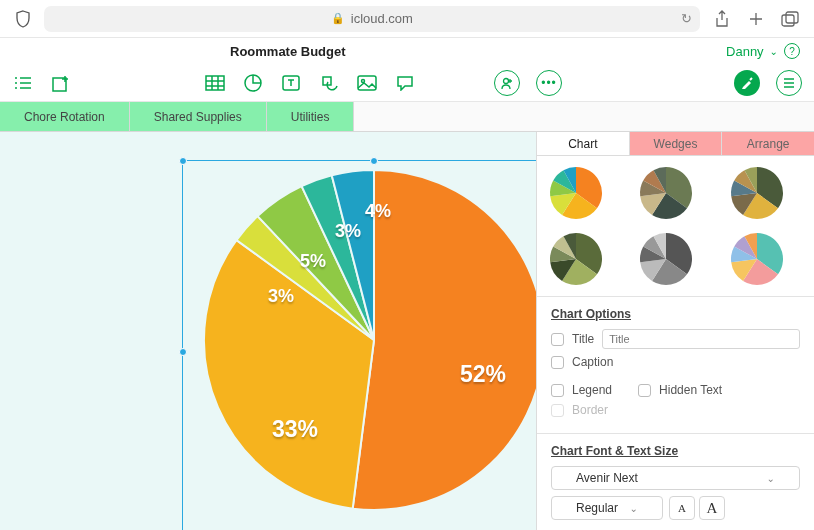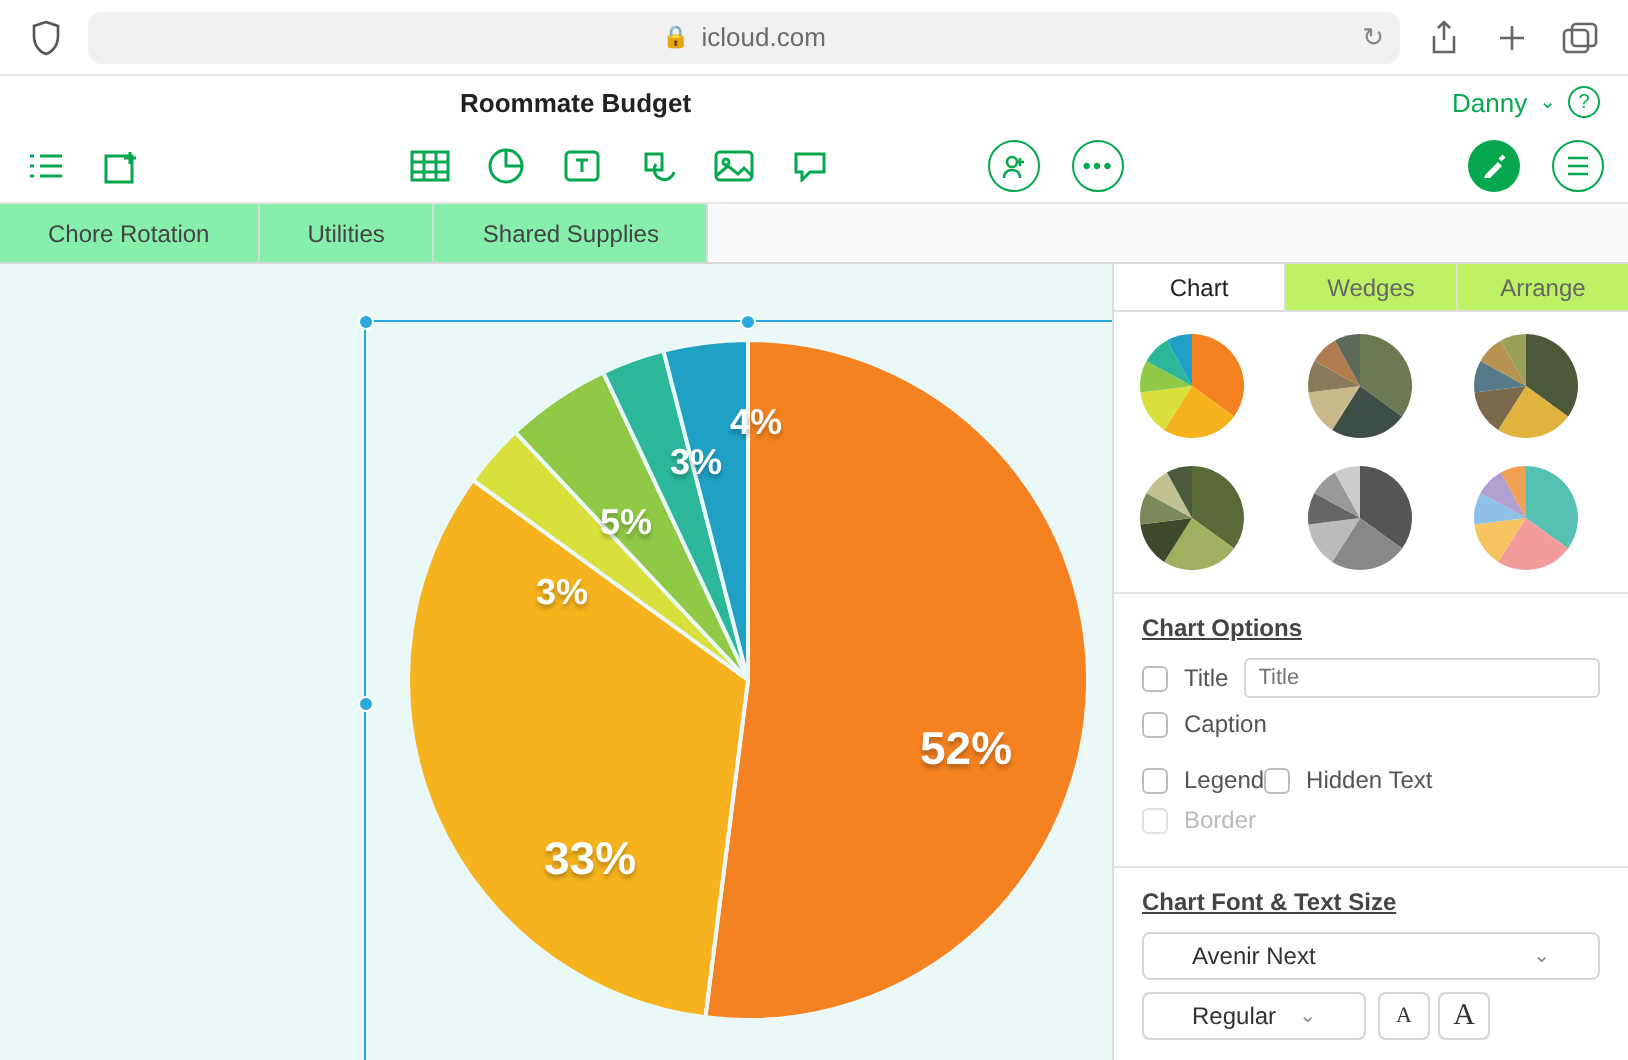--- a/index.html
+++ b/index.html
@@ -43,37 +43,37 @@
   .canvas { flex:1; background:#eaf8f7; position:relative; overflow:hidden;}
   .selection { position:absolute; left:182px; top:28px; width:384px; height:384px; border:1px solid #2aa8e0;}
   .handle { position:absolute; width:8px; height:8px; background:#2aa8e0; border:1px solid #fff; border-radius:50%; }
   .h-tl{left:-4px;top:-4px;} .h-tm{left:calc(50% - 4px);top:-4px;} .h-tr{right:-4px;top:-4px;}
   .h-ml{left:-4px;top:calc(50% - 4px);} .h-mr{right:-4px;top:calc(50% - 4px);}
   .pie-wrap { position:absolute; left:200px; top:34px; width:348px; height:348px;}
   .pie-label { position:absolute; color:#fff; font-weight:700; font-size:23px; text-shadow:0 2px 2px rgba(0,0,0,0.25);}
   .pie-label.small { font-size:18px; }
 
   
-  .inspector { width:258px; border-left:1px solid #dcdcdc; background:#fff; display:flex; flex-direction:column; overflow:hidden;}
+  .inspector { width:278px; border-left:1px solid #dcdcdc; background:#fff; display:flex; flex-direction:column; overflow:hidden;}
   .insp-tabs { display:flex; height:34px; border-bottom:1px solid #dcdcdc; }
-  .insp-tab { flex:1; display:flex; align-items:center; justify-content:center; font-size:12px; color:#666; background:#bef264; border-right:1px solid #dcdcdc;}
+  .insp-tab { flex:1; display:flex; align-items:center; justify-content:center; font-size:12px; color:#666; background:#fca5a5; border-right:1px solid #dcdcdc;}
   .insp-tab.active { background:#fff; color:#222; font-weight:500;}
   .insp-tab:last-child{border-right:none;}
 
   .styles { padding:10px 12px; display:grid; grid-template-columns: repeat(3,1fr); gap:12px 18px; border-bottom:1px solid #e3e3e3;}
   .mini-pie { width:54px; height:54px; }
 
   .section { padding:10px 14px; border-bottom:1px solid #e3e3e3; font-size:12px;}
   .section h4 { font-size:12px; font-weight:600; color:#444; margin-bottom:8px;text-decoration:underline;}
   .row { display:flex; align-items:center; gap:8px; margin-bottom:6px; color:#555;}
   .row.muted { color:#bbb; }
   .cb { width:13px; height:13px; border:1px solid #bcbcbc; border-radius:3px; background:#fff;}
   .cb.muted{border-color:#e0e0e0;}
   .title-input { flex:1; height:20px; border:1px solid #d5d5d5; border-radius:3px; padding:0 6px; font-size:11px; color:#aaa; background:#fff;}
-  .two-col { display:flex; }
+  .two-col { display:flex; gap:26px; }
   .select { height:24px; border:1px solid #d5d5d5; border-radius:4px; background:#fff; display:flex; align-items:center; justify-content:space-between; padding:0 24px; font-size:12px; color:#333; flex:1;}
   .size-btns { display:flex; gap:4px;}
   .size-btn { width:26px; height:24px; border:1px solid #d5d5d5; border-radius:4px; background:#fff; display:flex; align-items:center; justify-content:center; font-family: Georgia, serif;}
   .font-row { display:flex; gap:6px; margin-top:6px;}
 
   svg { display:block; }
 </style>
 </head>
 <body>
 
@@ -188,24 +188,24 @@
         <path d="M1 2 H11 M1 6 H11 M1 10 H11" stroke-width="1.3"></path>
       </svg>
     </span>
 </div>
 
 <div class="sheet-tabs">
   <div class="sheet-tab">
       <span>Chore Rotation</span>
     </div>
   <div class="sheet-tab">
+      <span>Shared Supplies</span>
+    </div>
+  <div class="sheet-tab">
       <span>Utilities</span>
-    </div>
-  <div class="sheet-tab">
-      <span>Shared Supplies</span>
     </div>
   <div class="rest"></div>
 </div>
 
 <div class="main-wrap">
   <div class="canvas">
     <div class="selection">
       <div class="handle h-tl"></div>
       <div class="handle h-tm"></div>
       <div class="handle h-tr"></div>

